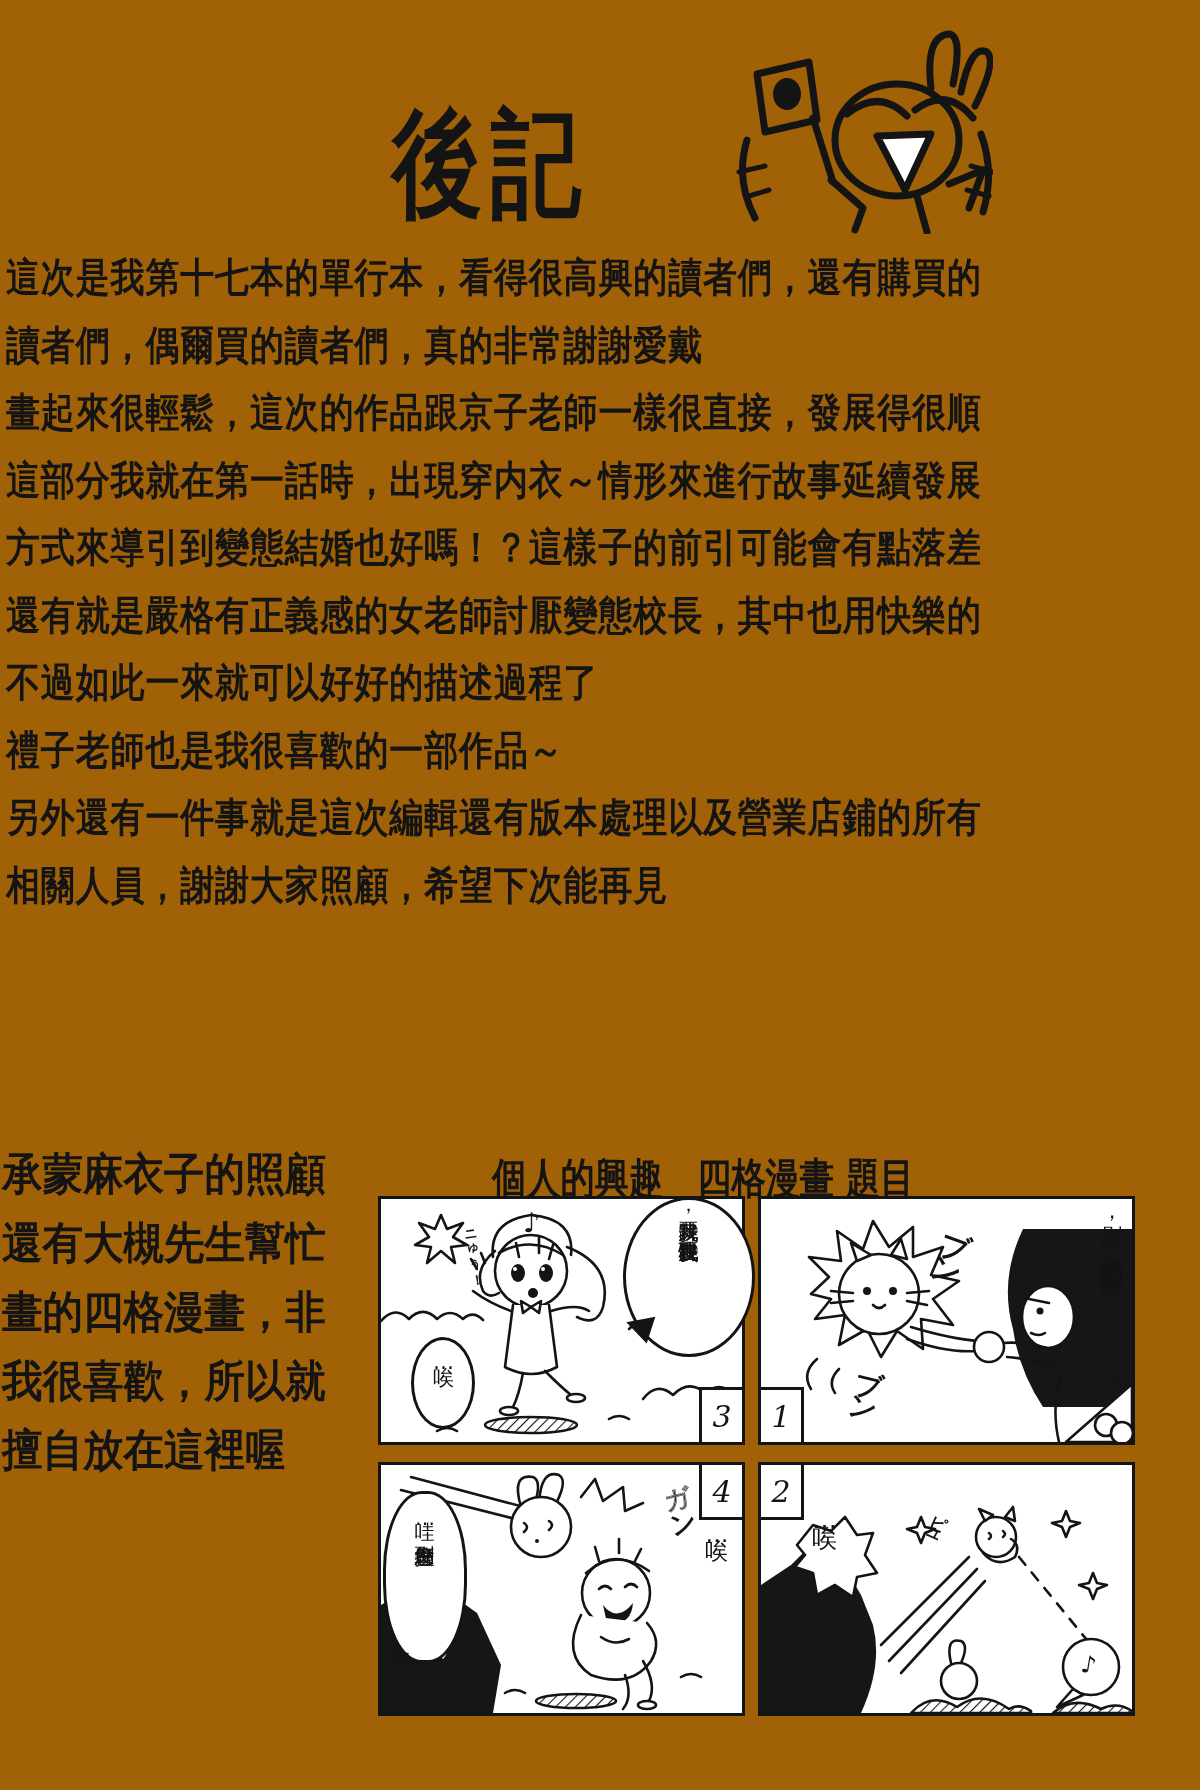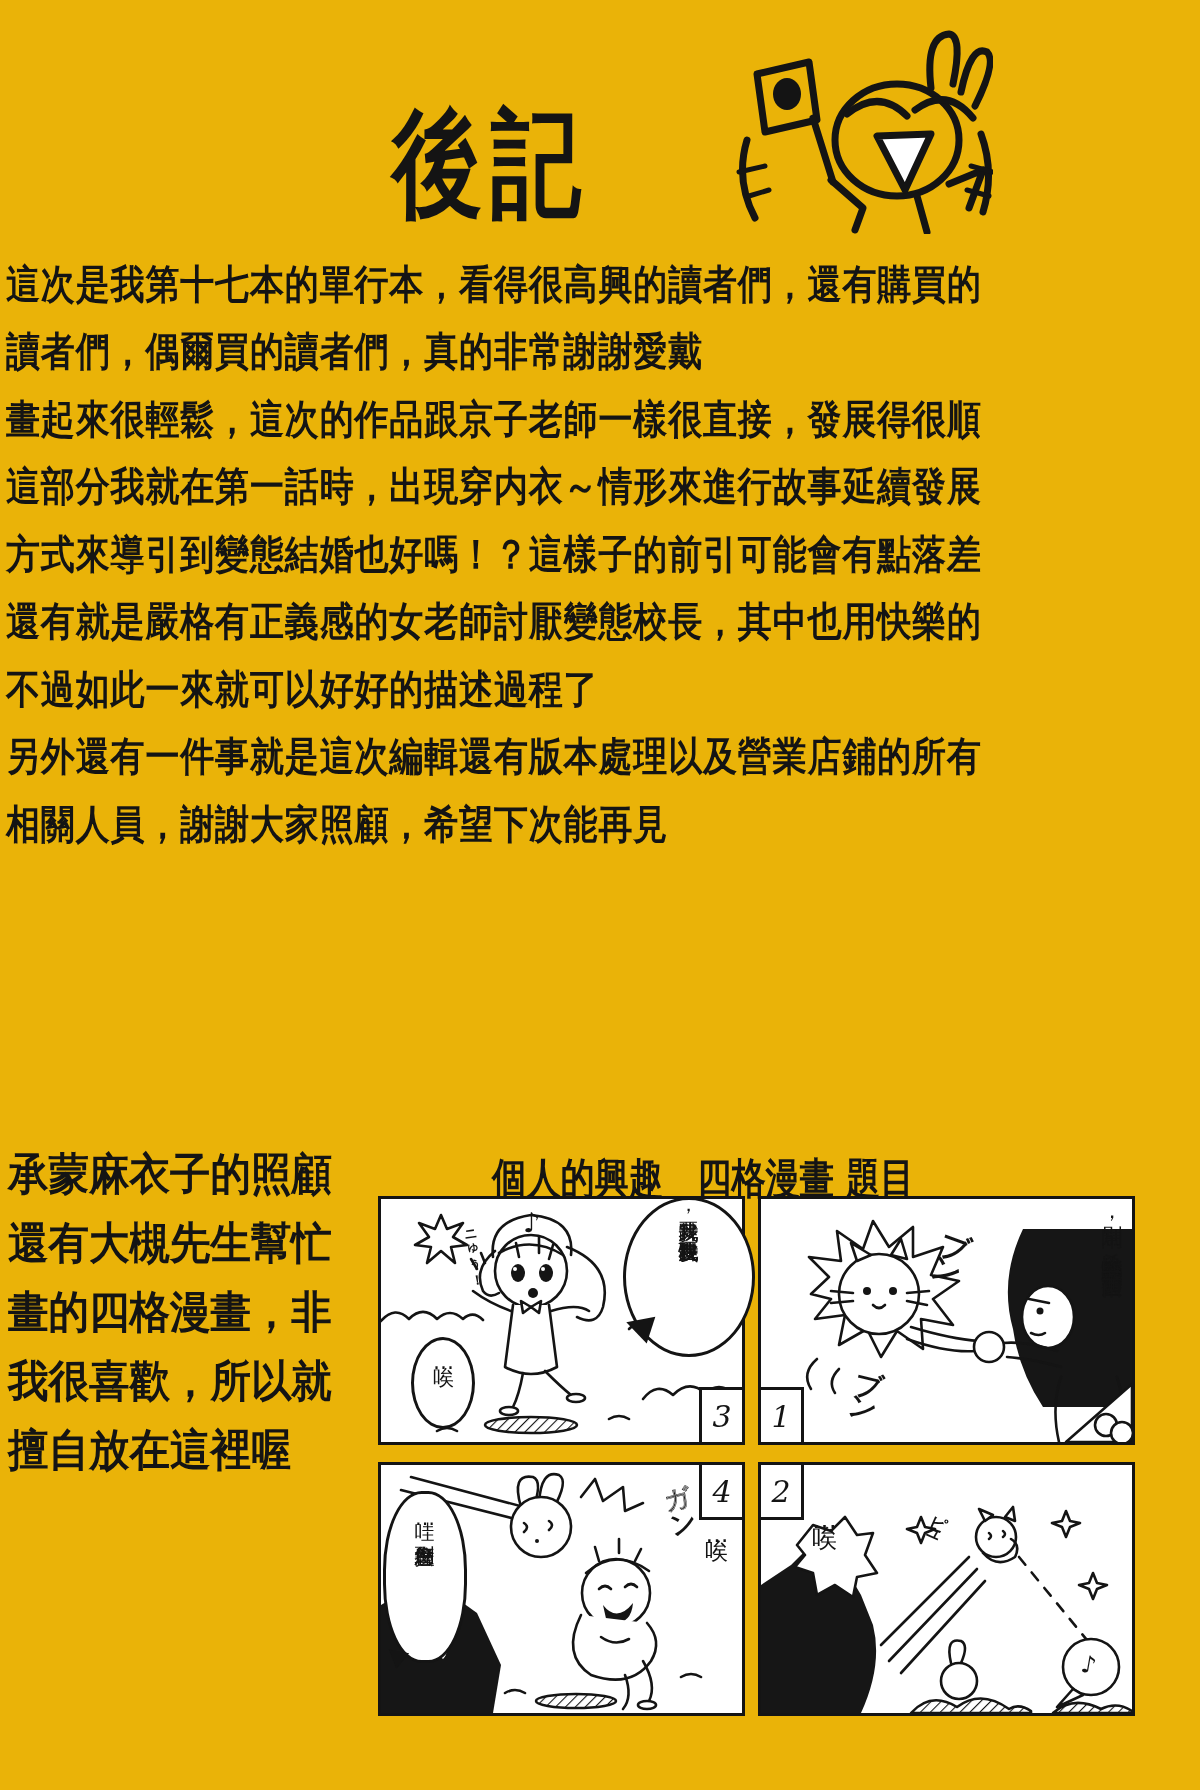--- a/index.html
+++ b/index.html
@@ -1,28 +1,28 @@
 <!DOCTYPE html>
 <html><head>
 <meta charset="utf-8">
 <style>
   html,body{margin:0;padding:0;background:#e8e8e8;}
-  .page{position:relative;width:1200px;height:1790px;background:#eab308;overflow:hidden;
+  .page{position:relative;width:1200px;height:1790px;background:#a16207;overflow:hidden;
         font-family:"DejaVu Sans",sans-serif;color:#141414;}
   
   .title{position:absolute;left:392px;top:86px;font-size:100px;font-weight:bold;
          letter-spacing:10px;white-space:nowrap;transform:scale(0.9,1.18);transform-origin:top left;}
   .doodle{position:absolute;left:735px;top:22px;}
   
   .afterword{position:absolute;left:6px;top:244px;}
-  .afterword .ln{height:67.5px;display:flex;align-items:flex-end;white-space:nowrap;}
+  .afterword .ln{height:67.5px;display:flex;align-items:center;white-space:nowrap;}
   .afterword .ln span{display:inline-block;font-size:40px;font-weight:bold;
          transform:scaleX(0.85);transform-origin:left center;letter-spacing:1px;}
   
-  .sidenote{position:absolute;left:8px;top:1140px;}
+  .sidenote{position:absolute;left:2px;top:1140px;}
   .sidenote .ln{height:69px;display:flex;align-items:center;white-space:nowrap;}
   .sidenote .ln span{display:inline-block;font-size:44px;font-weight:bold;
          transform:scaleX(0.92);transform-origin:left center;}
   
   .comic-header{position:absolute;left:492px;top:1150px;font-size:38px;font-weight:bold;
          white-space:nowrap;transform:scale(0.9,1.12);transform-origin:top left;}
   .comic{position:absolute;left:378px;top:1196px;width:757px;height:520px;}
   .panel{position:absolute;background:#fff;border:3px solid #141414;box-sizing:border-box;}
   .panel svg{position:absolute;left:0;top:0;width:100%;height:100%;}
   #panel3{left:0;top:0;width:367px;height:249px;}
@@ -84,20 +84,23 @@
         <span>這部分我就在第一話時，出現穿内衣～情形來進行故事延續發展</span>
       </div>
     <div class="ln">
         <span>方式來導引到變態結婚也好嗎！？這樣子的前引可能會有點落差</span>
       </div>
     <div class="ln">
         <span>還有就是嚴格有正義感的女老師討厭變態校長，其中也用快樂的</span>
       </div>
     <div class="ln">
         <span>不過如此一來就可以好好的描述過程了</span>
+      </div>
+    <div class="ln">
+        <span>禮子老師也是我很喜歡的一部作品～</span>
       </div>
     <div class="ln">
         <span>另外還有一件事就是這次編輯還有版本處理以及營業店鋪的所有</span>
       </div>
     <div class="ln">
         <span>相關人員，謝謝大家照顧，希望下次能再見</span>
       </div>
   </div>
 
   <div class="sidenote">

